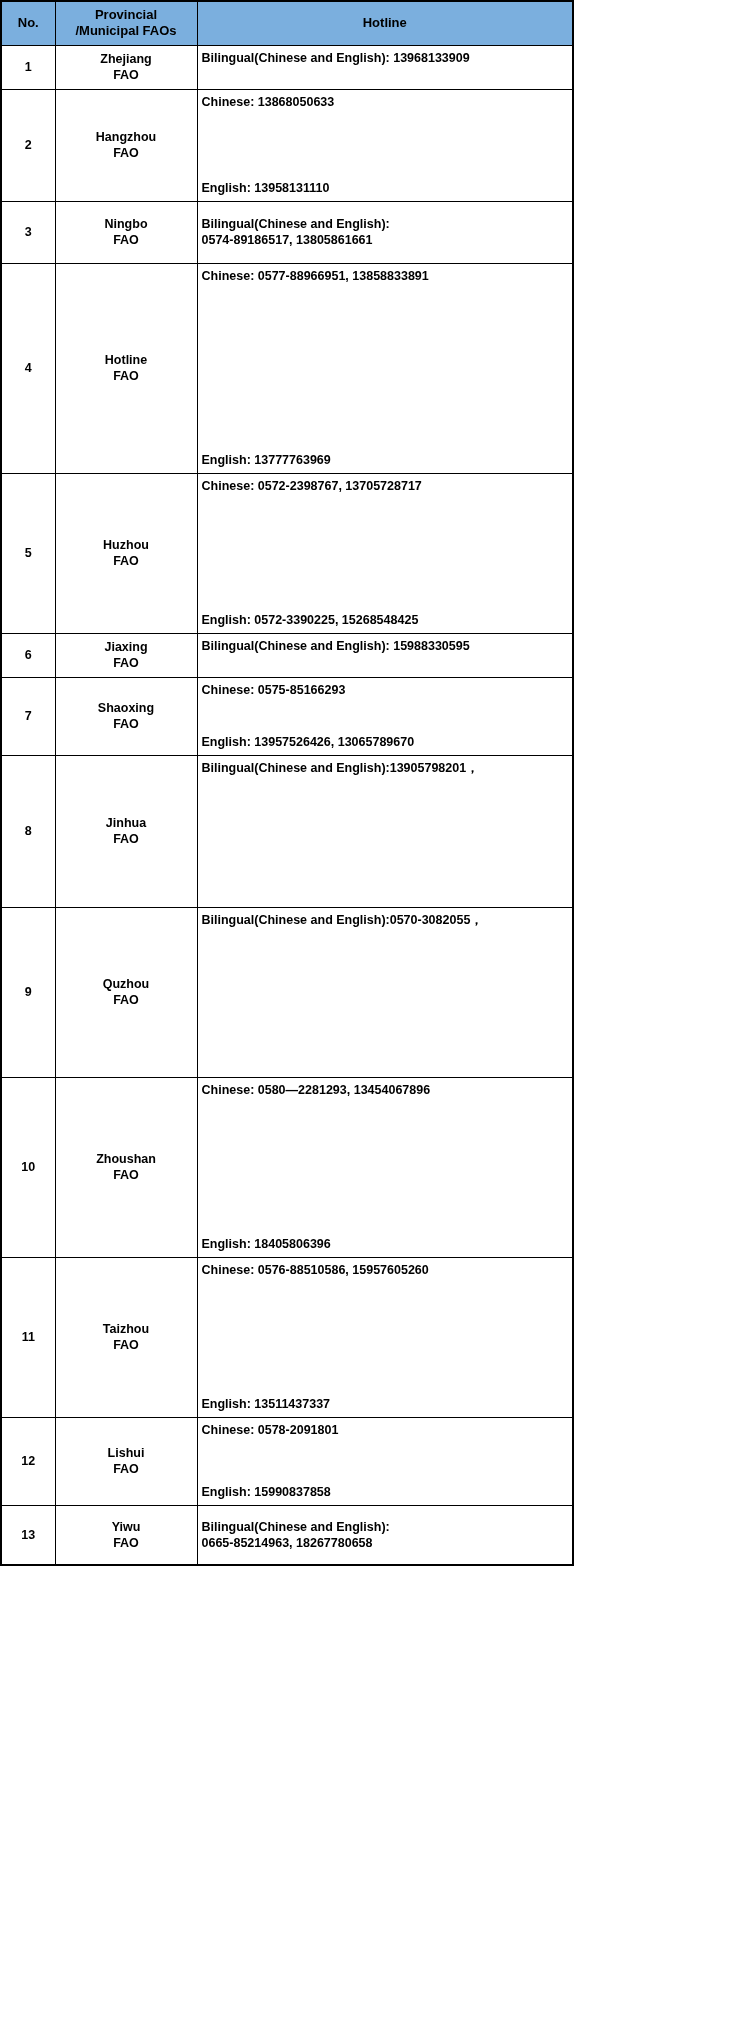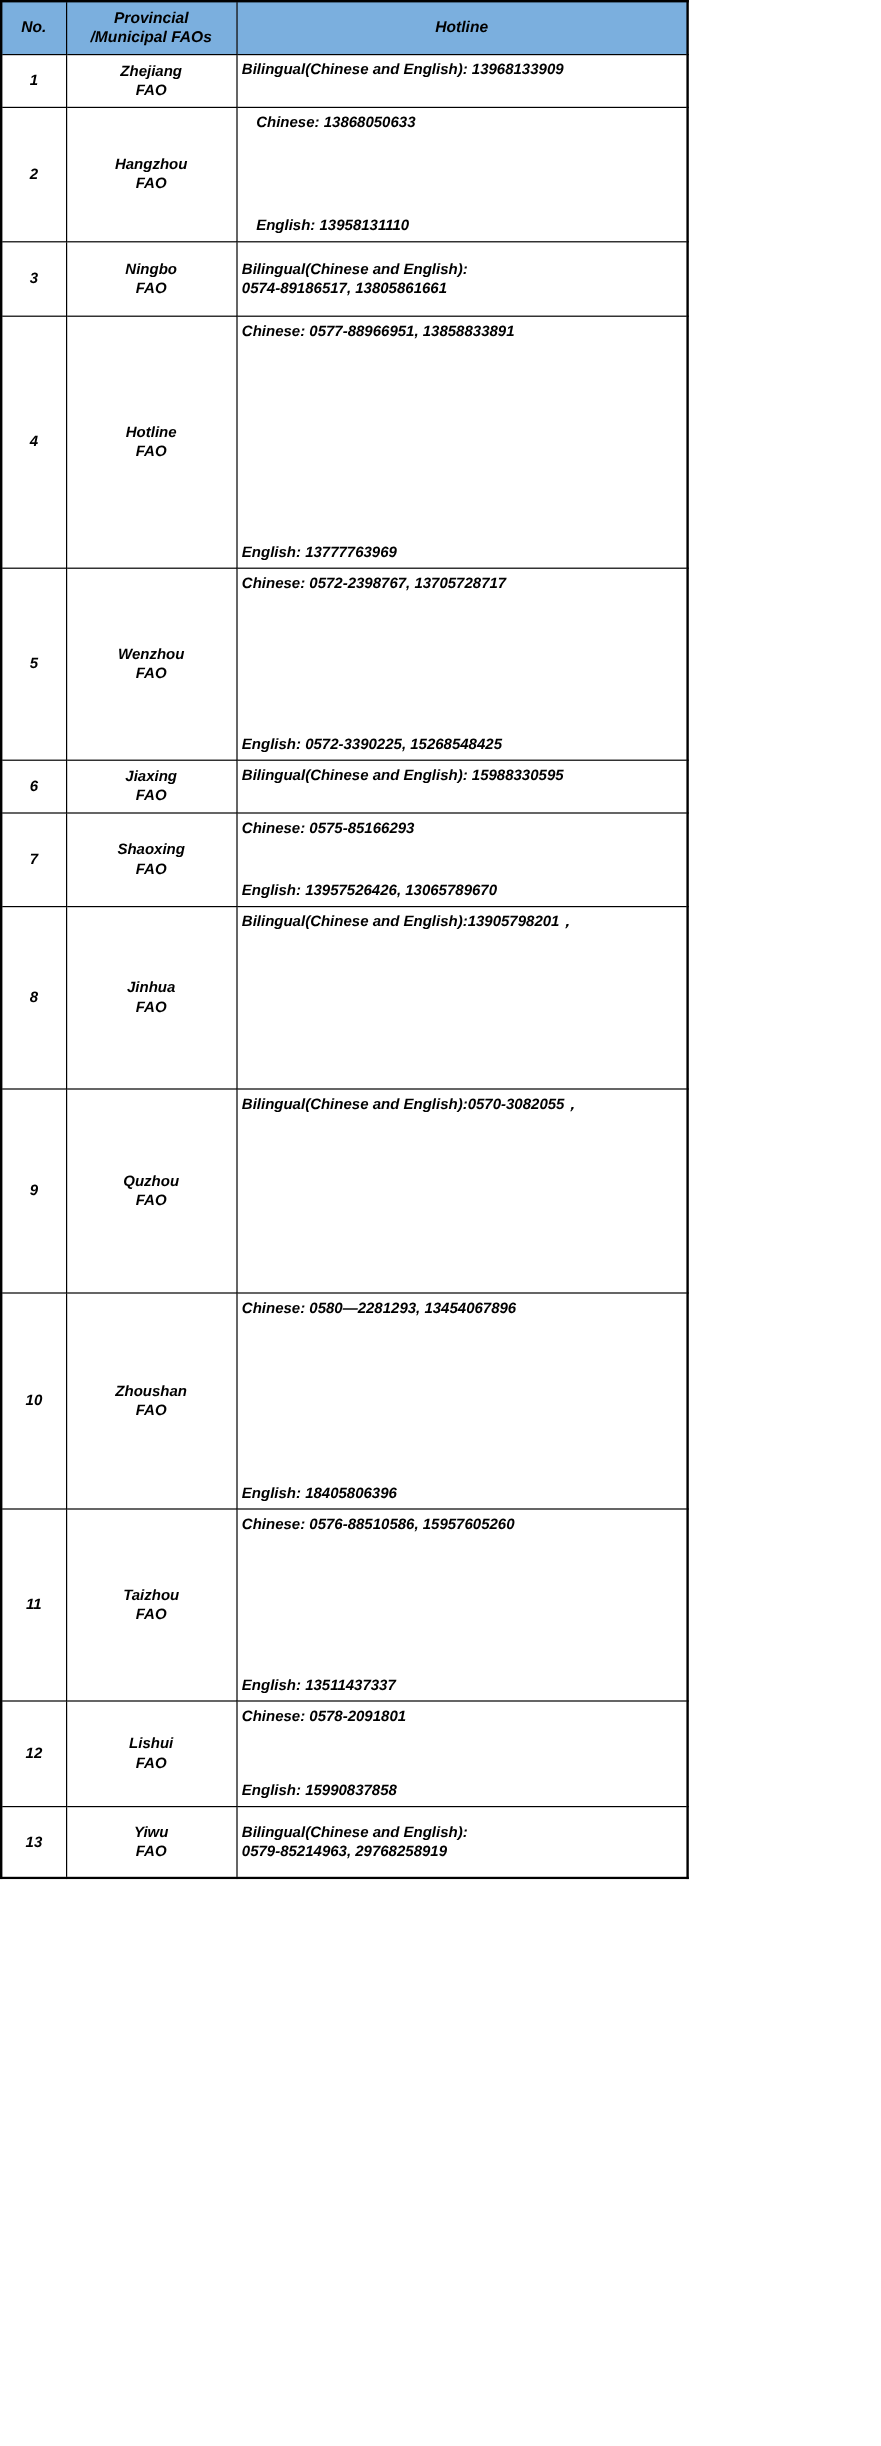--- a/index.html
+++ b/index.html
@@ -14,21 +14,20 @@
   .table-wrap {
     width: 572px;
     margin: 0;
     padding: 0;
   }
   table.fao-table {
     border-collapse: collapse;
     table-layout: fixed;
     width: 572px;
     border: 2px solid #000000;
-    font-style: italic;
   }
   table.fao-table col.c-no { width: 54px; }
   table.fao-table col.c-fao { width: 142px; }
   table.fao-table col.c-hot { width: 376px; }
 
   table.fao-table th {
     background: #7bafde;
     border: 1px solid #000000;
     color: #000000;
     font-size: 13px;
@@ -103,21 +102,21 @@
             <div class="hot-inner" style="height: 38px;">
               <span class="hot-line single">Bilingual(Chinese and English): 13968133909</span>
             </div>
           </td>
         </tr>
         <tr style="height: 112px;">
           <td class="no-cell">2</td>
           <td class="fao-cell">Hangzhou
 FAO</td>
           <td class="hot-cell">
-            <div class="hot-inner" style="height: 106px; margin-left: 12px;">
+            <div class="hot-inner" style="height: 106px;">
               <span class="hot-line first">Chinese: 13868050633</span>
               <span class="hot-line last">English: 13958131110</span>
             </div>
           </td>
         </tr>
         <tr style="height: 62px;">
           <td class="no-cell">3</td>
           <td class="fao-cell">Ningbo
 FAO</td>
           <td class="hot-cell">
@@ -133,21 +132,21 @@
 FAO</td>
           <td class="hot-cell">
             <div class="hot-inner" style="height: 204px;">
               <span class="hot-line first">Chinese: 0577-88966951, 13858833891</span>
               <span class="hot-line last">English: 13777763969</span>
             </div>
           </td>
         </tr>
         <tr style="height: 160px;">
           <td class="no-cell">5</td>
-          <td class="fao-cell">Wenzhou
+          <td class="fao-cell">Huzhou
 FAO</td>
           <td class="hot-cell">
             <div class="hot-inner" style="height: 154px;">
               <span class="hot-line first">Chinese: 0572-2398767, 13705728717</span>
               <span class="hot-line last">English: 0572-3390225, 15268548425</span>
             </div>
           </td>
         </tr>
         <tr style="height: 44px;">
           <td class="no-cell">6</td>
@@ -223,19 +222,19 @@
             </div>
           </td>
         </tr>
         <tr style="height: 60px;">
           <td class="no-cell">13</td>
           <td class="fao-cell">Yiwu
 FAO</td>
           <td class="hot-cell">
             <div class="hot-inner" style="height: 44px; justify-content: center;">
               <span class="hot-line first">Bilingual(Chinese and English):</span>
-              <span class="hot-line last">0579-85214963, 29768258919</span>
+              <span class="hot-line last">0665-85214963, 18267780658</span>
             </div>
           </td>
         </tr>
       </tbody>
   </table>
 </div>
 
 </body></html>

